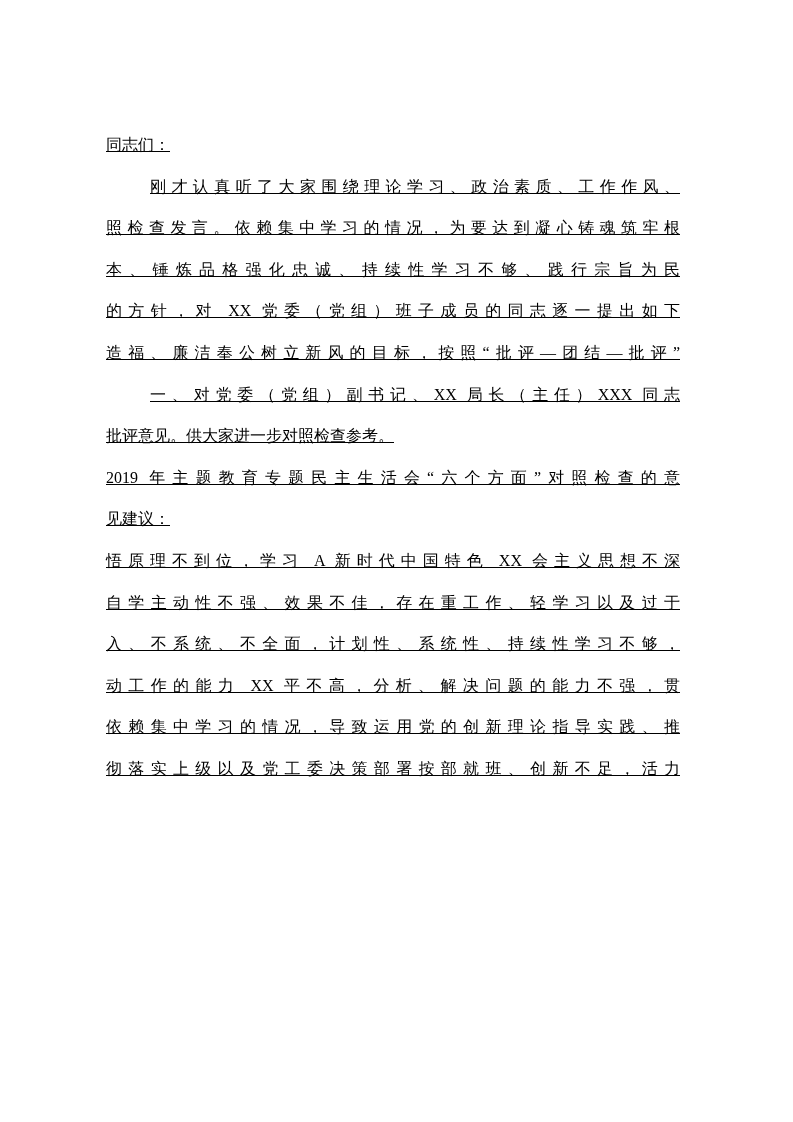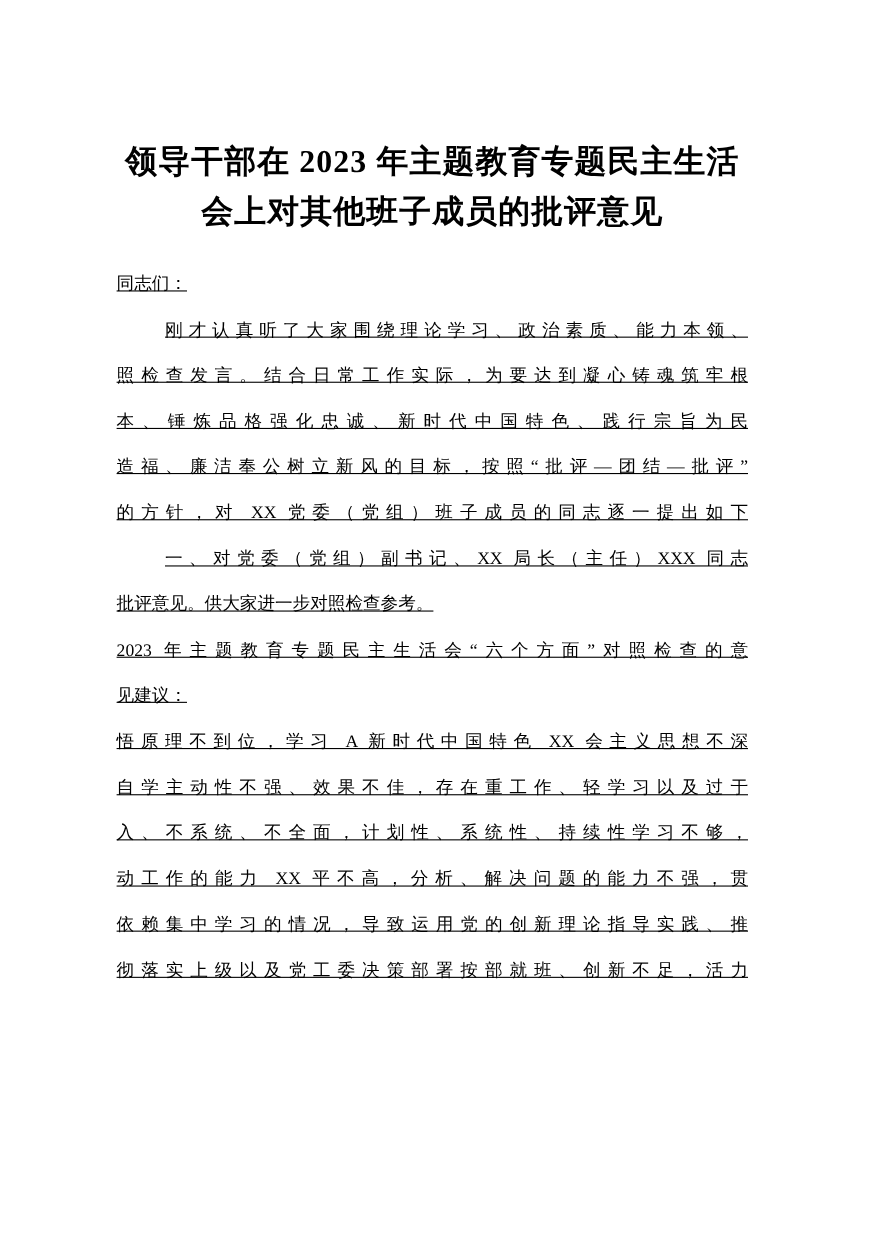--- a/index.html
+++ b/index.html
@@ -45,35 +45,31 @@
   }
   .line.indent {
     text-indent: 44px;
   }
 </style>
 </head>
 <body>
 
 <div class="page">
 
-  <h1 class="title">
-    <span class="title-line">领导干部在 2023 年主题教育专题民主生活</span>
-    <span class="title-line">会上对其他班子成员的批评意见</span>
-  </h1>
 
   <div class="doc-body">
     <div class="line ragged">同志们：</div>
-    <div class="line indent">刚才认真听了大家围绕理论学习、政治素质、能力本领、</div>
-    <div class="line">照检查发言。结合日常工作实际，为要达到凝心铸魂筑牢根</div>
-    <div class="line">本、锤炼品格强化忠诚、新时代中国特色、践行宗旨为民</div>
+    <div class="line indent">刚才认真听了大家围绕理论学习、政治素质、工作作风、</div>
+    <div class="line">照检查发言。依赖集中学习的情况，为要达到凝心铸魂筑牢根</div>
+    <div class="line">本、锤炼品格强化忠诚、持续性学习不够、践行宗旨为民</div>
+    <div class="line">的方针，对 XX 党委（党组）班子成员的同志逐一提出如下</div>
     <div class="line">造福、廉洁奉公树立新风的目标，按照“批评—团结—批评”</div>
-    <div class="line">的方针，对 XX 党委（党组）班子成员的同志逐一提出如下</div>
     <div class="line indent">一、对党委（党组）副书记、XX 局长（主任）XXX 同志</div>
     <div class="line ragged">批评意见。供大家进一步对照检查参考。</div>
-    <div class="line">2023 年主题教育专题民主生活会“六个方面”对照检查的意</div>
+    <div class="line">2019 年主题教育专题民主生活会“六个方面”对照检查的意</div>
     <div class="line ragged">见建议：</div>
     <div class="line">悟原理不到位，学习 A 新时代中国特色 XX 会主义思想不深</div>
     <div class="line">自学主动性不强、效果不佳，存在重工作、轻学习以及过于</div>
     <div class="line">入、不系统、不全面，计划性、系统性、持续性学习不够，</div>
     <div class="line">动工作的能力 XX 平不高，分析、解决问题的能力不强，贯</div>
     <div class="line">依赖集中学习的情况，导致运用党的创新理论指导实践、推</div>
     <div class="line">彻落实上级以及党工委决策部署按部就班、创新不足，活力</div>
 
   </div>
 

